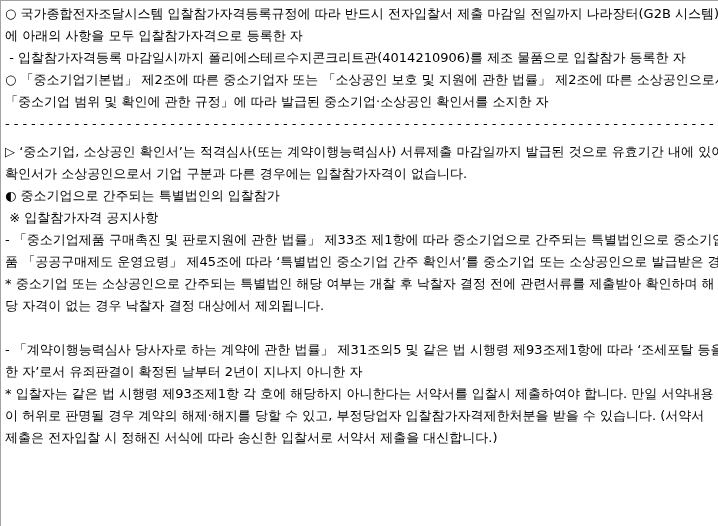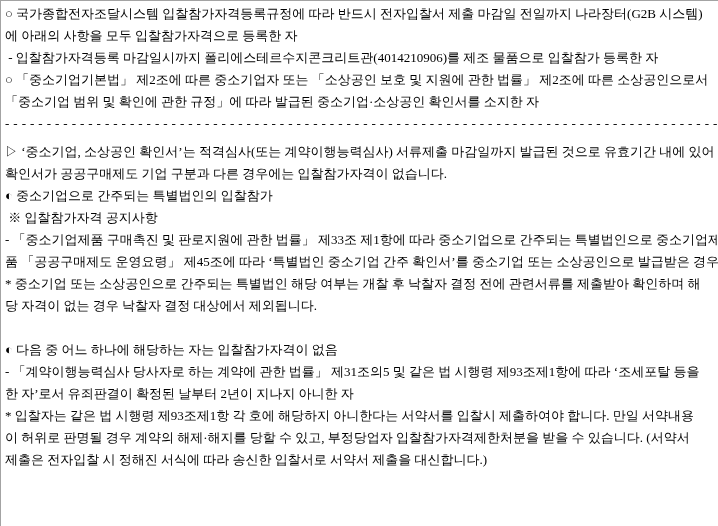--- a/index.html
+++ b/index.html
@@ -24,21 +24,20 @@
     top: 2px;
     left: 4px;
     right: 0;
   }
   .line {
     height: 22px;
     line-height: 22px;
     font-size: 13px;
     white-space: pre;
     overflow: hidden;
-    font-family: Liberation Serif, serif;
   }
   .line--separator {
     letter-spacing: 4px;
     margin-bottom: 6px;
     font-size: 13px;
   }
   .line--blank {
     height: 22px;
   }
 </style>
@@ -47,28 +46,27 @@
 
 <div class="page">
   <div class="doc" id="lines-container">
       <div class="line">○ 국가종합전자조달시스템 입찰참가자격등록규정에 따라 반드시 전자입찰서 제출 마감일 전일까지 나라장터(G2B 시스템)</div>
       <div class="line">에 아래의 사항을 모두 입찰참가자격으로 등록한 자</div>
       <div class="line"> - 입찰참가자격등록 마감일시까지 폴리에스테르수지콘크리트관(4014210906)를 제조 물품으로 입찰참가 등록한 자</div>
       <div class="line">○ 「중소기업기본법」 제2조에 따른 중소기업자 또는 「소상공인 보호 및 지원에 관한 법률」 제2조에 따른 소상공인으로서</div>
       <div class="line">「중소기업 범위 및 확인에 관한 규정」에 따라 발급된 중소기업·소상공인 확인서를 소지한 자</div>
       <div class="line line--separator">--------------------------------------------------------------------------------------</div>
       <div class="line">▷ ‘중소기업, 소상공인 확인서’는 적격심사(또는 계약이행능력심사) 서류제출 마감일까지 발급된 것으로 유효기간 내에 있어</div>
-      <div class="line">확인서가 공공구매제도 기업 구분과 다른 경우에는 입찰참가자격이 없습니다.</div>
+      <div class="line">확인서가 소상공인으로서 기업 구분과 다른 경우에는 입찰참가자격이 없습니다.</div>
       <div class="line">◐ 중소기업으로 간주되는 특별법인의 입찰참가</div>
       <div class="line"> ※ 입찰참가자격 공지사항</div>
       <div class="line">- 「중소기업제품 구매촉진 및 판로지원에 관한 법률」 제33조 제1항에 따라 중소기업으로 간주되는 특별법인으로 중소기업제</div>
       <div class="line">품 「공공구매제도 운영요령」 제45조에 따라 ‘특별법인 중소기업 간주 확인서’를 중소기업 또는 소상공인으로 발급받은 경우</div>
       <div class="line">* 중소기업 또는 소상공인으로 간주되는 특별법인 해당 여부는 개찰 후 낙찰자 결정 전에 관련서류를 제출받아 확인하며 해</div>
       <div class="line">당 자격이 없는 경우 낙찰자 결정 대상에서 제외됩니다.</div>
       <div class="line line--blank"></div>
-      <div class="line">◐ 다음 중 어느 하나에 해당하는 자는 입찰참가자격이 없음</div>
       <div class="line">- 「계약이행능력심사 당사자로 하는 계약에 관한 법률」 제31조의5 및 같은 법 시행령 제93조제1항에 따라 ‘조세포탈 등을</div>
       <div class="line">한 자’로서 유죄판결이 확정된 날부터 2년이 지나지 아니한 자</div>
       <div class="line">* 입찰자는 같은 법 시행령 제93조제1항 각 호에 해당하지 아니한다는 서약서를 입찰시 제출하여야 합니다. 만일 서약내용</div>
       <div class="line">이 허위로 판명될 경우 계약의 해제·해지를 당할 수 있고, 부정당업자 입찰참가자격제한처분을 받을 수 있습니다. (서약서</div>
       <div class="line">제출은 전자입찰 시 정해진 서식에 따라 송신한 입찰서로 서약서 제출을 대신합니다.)</div>
     </div>
 </div>
 
 </body></html>

